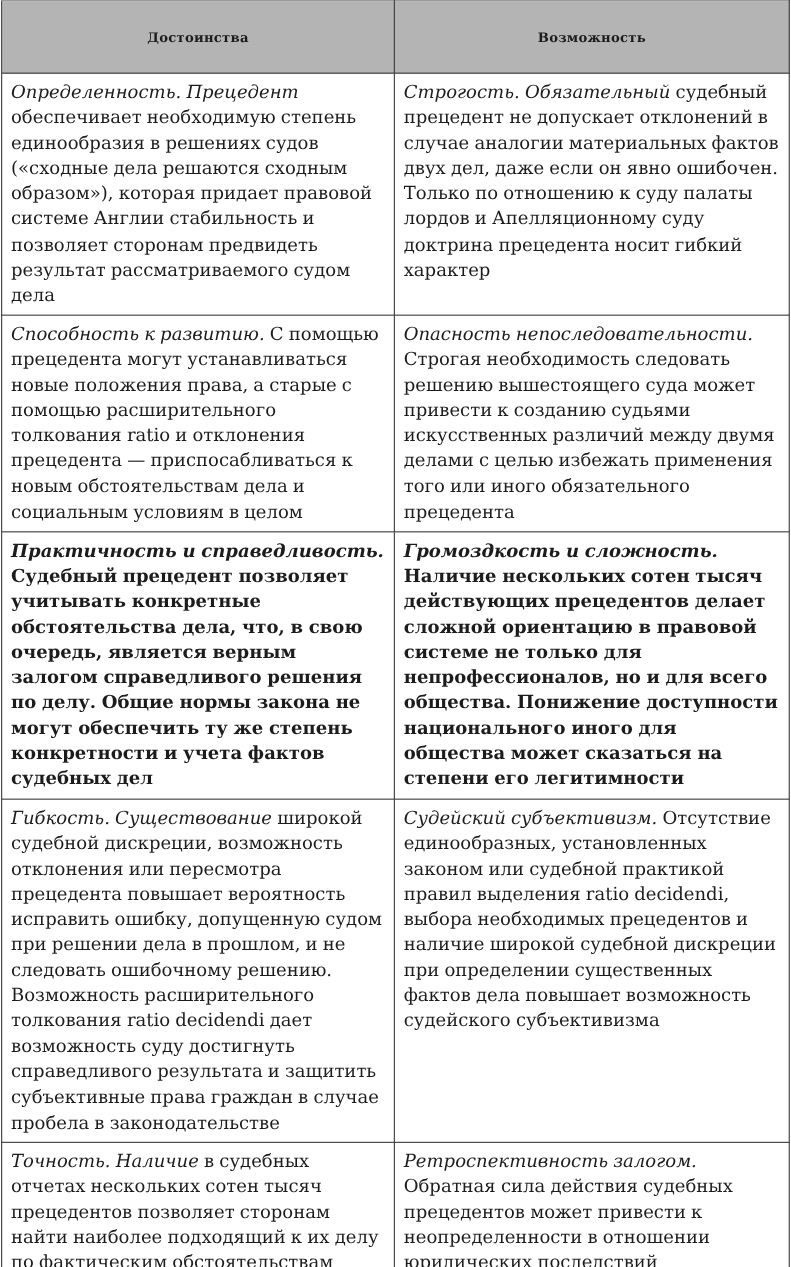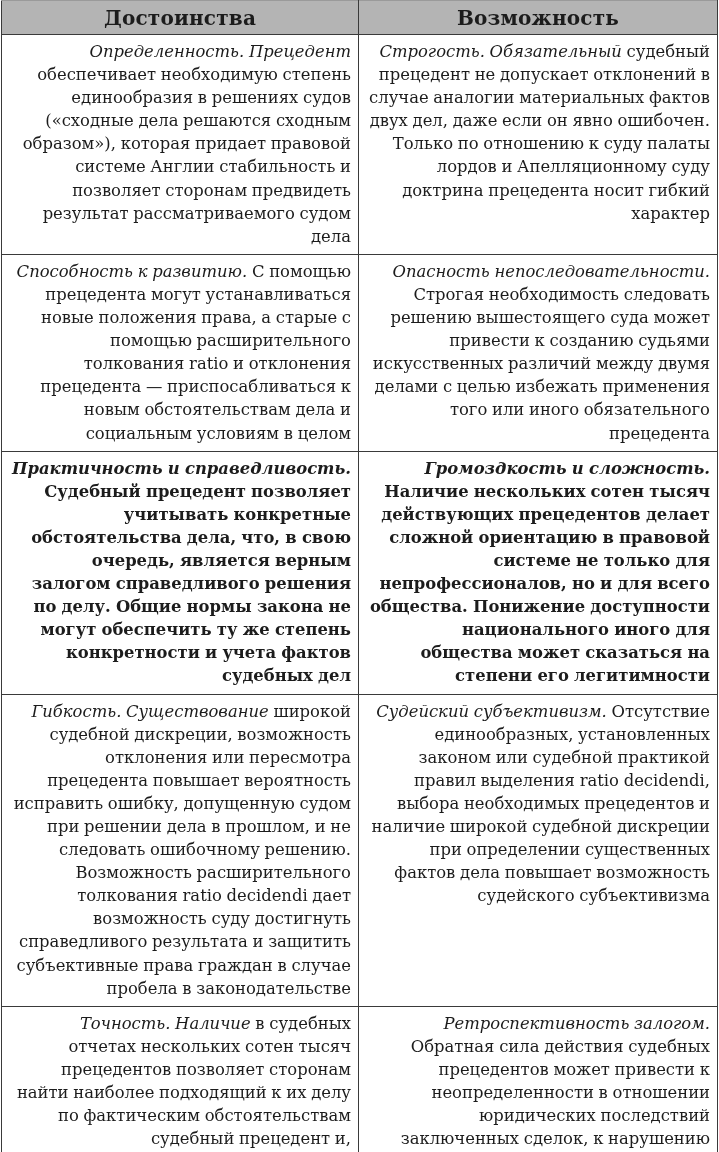--- a/index.html
+++ b/index.html
@@ -6,32 +6,32 @@
   body { width: 719px; height: 1152px; overflow: hidden; position: relative; }
   .table {
     position: absolute; left: 1px; top: 0; width: 716px;
     border-collapse: collapse; table-layout: fixed;
     font-family: "DejaVu Serif", "Liberation Serif", serif;
     color: #1c1c1c;
   }
   .table col.c1 { width: 357px; }
   .table col.c2 { width: 359px; }
   .table th {
-    background: #b4b4b4; height: 33px; padding: 0;
-    font-weight: bold; font-size: 20px; text-align: center;
+    background: #b4b4b4; height: 33px; padding: 16px;
+    font-weight: bold; font-size: 12px; text-align: center;
     border: 1.5px solid #3a3a3a; border-top: 1px solid #9a9a9a;
     letter-spacing: 0.2px;
   }
   .table td {
     vertical-align: top; padding: 5px 7px 6px 8px;
     border: 1.5px solid #3a3a3a;
     font-size: 16.4px; line-height: 23.1px;
     word-spacing: -0.5px;
   }
-  .table td p { margin: 0; hyphens: manual; text-align: right; }
+  .table td p { margin: 0; hyphens: manual; }
   .lead { font-style: italic; }
   .it { }
   tr.r1 td { height: 183px; }
   tr.r2 td { height: 176px; }
   tr.r3 td { height: 215px; font-weight: bold; }
   tr.r4 td { height: 299px; }
   tr.r5 td { height: 196px; border-bottom: none; }
 </style>
 </head>
 <body>

